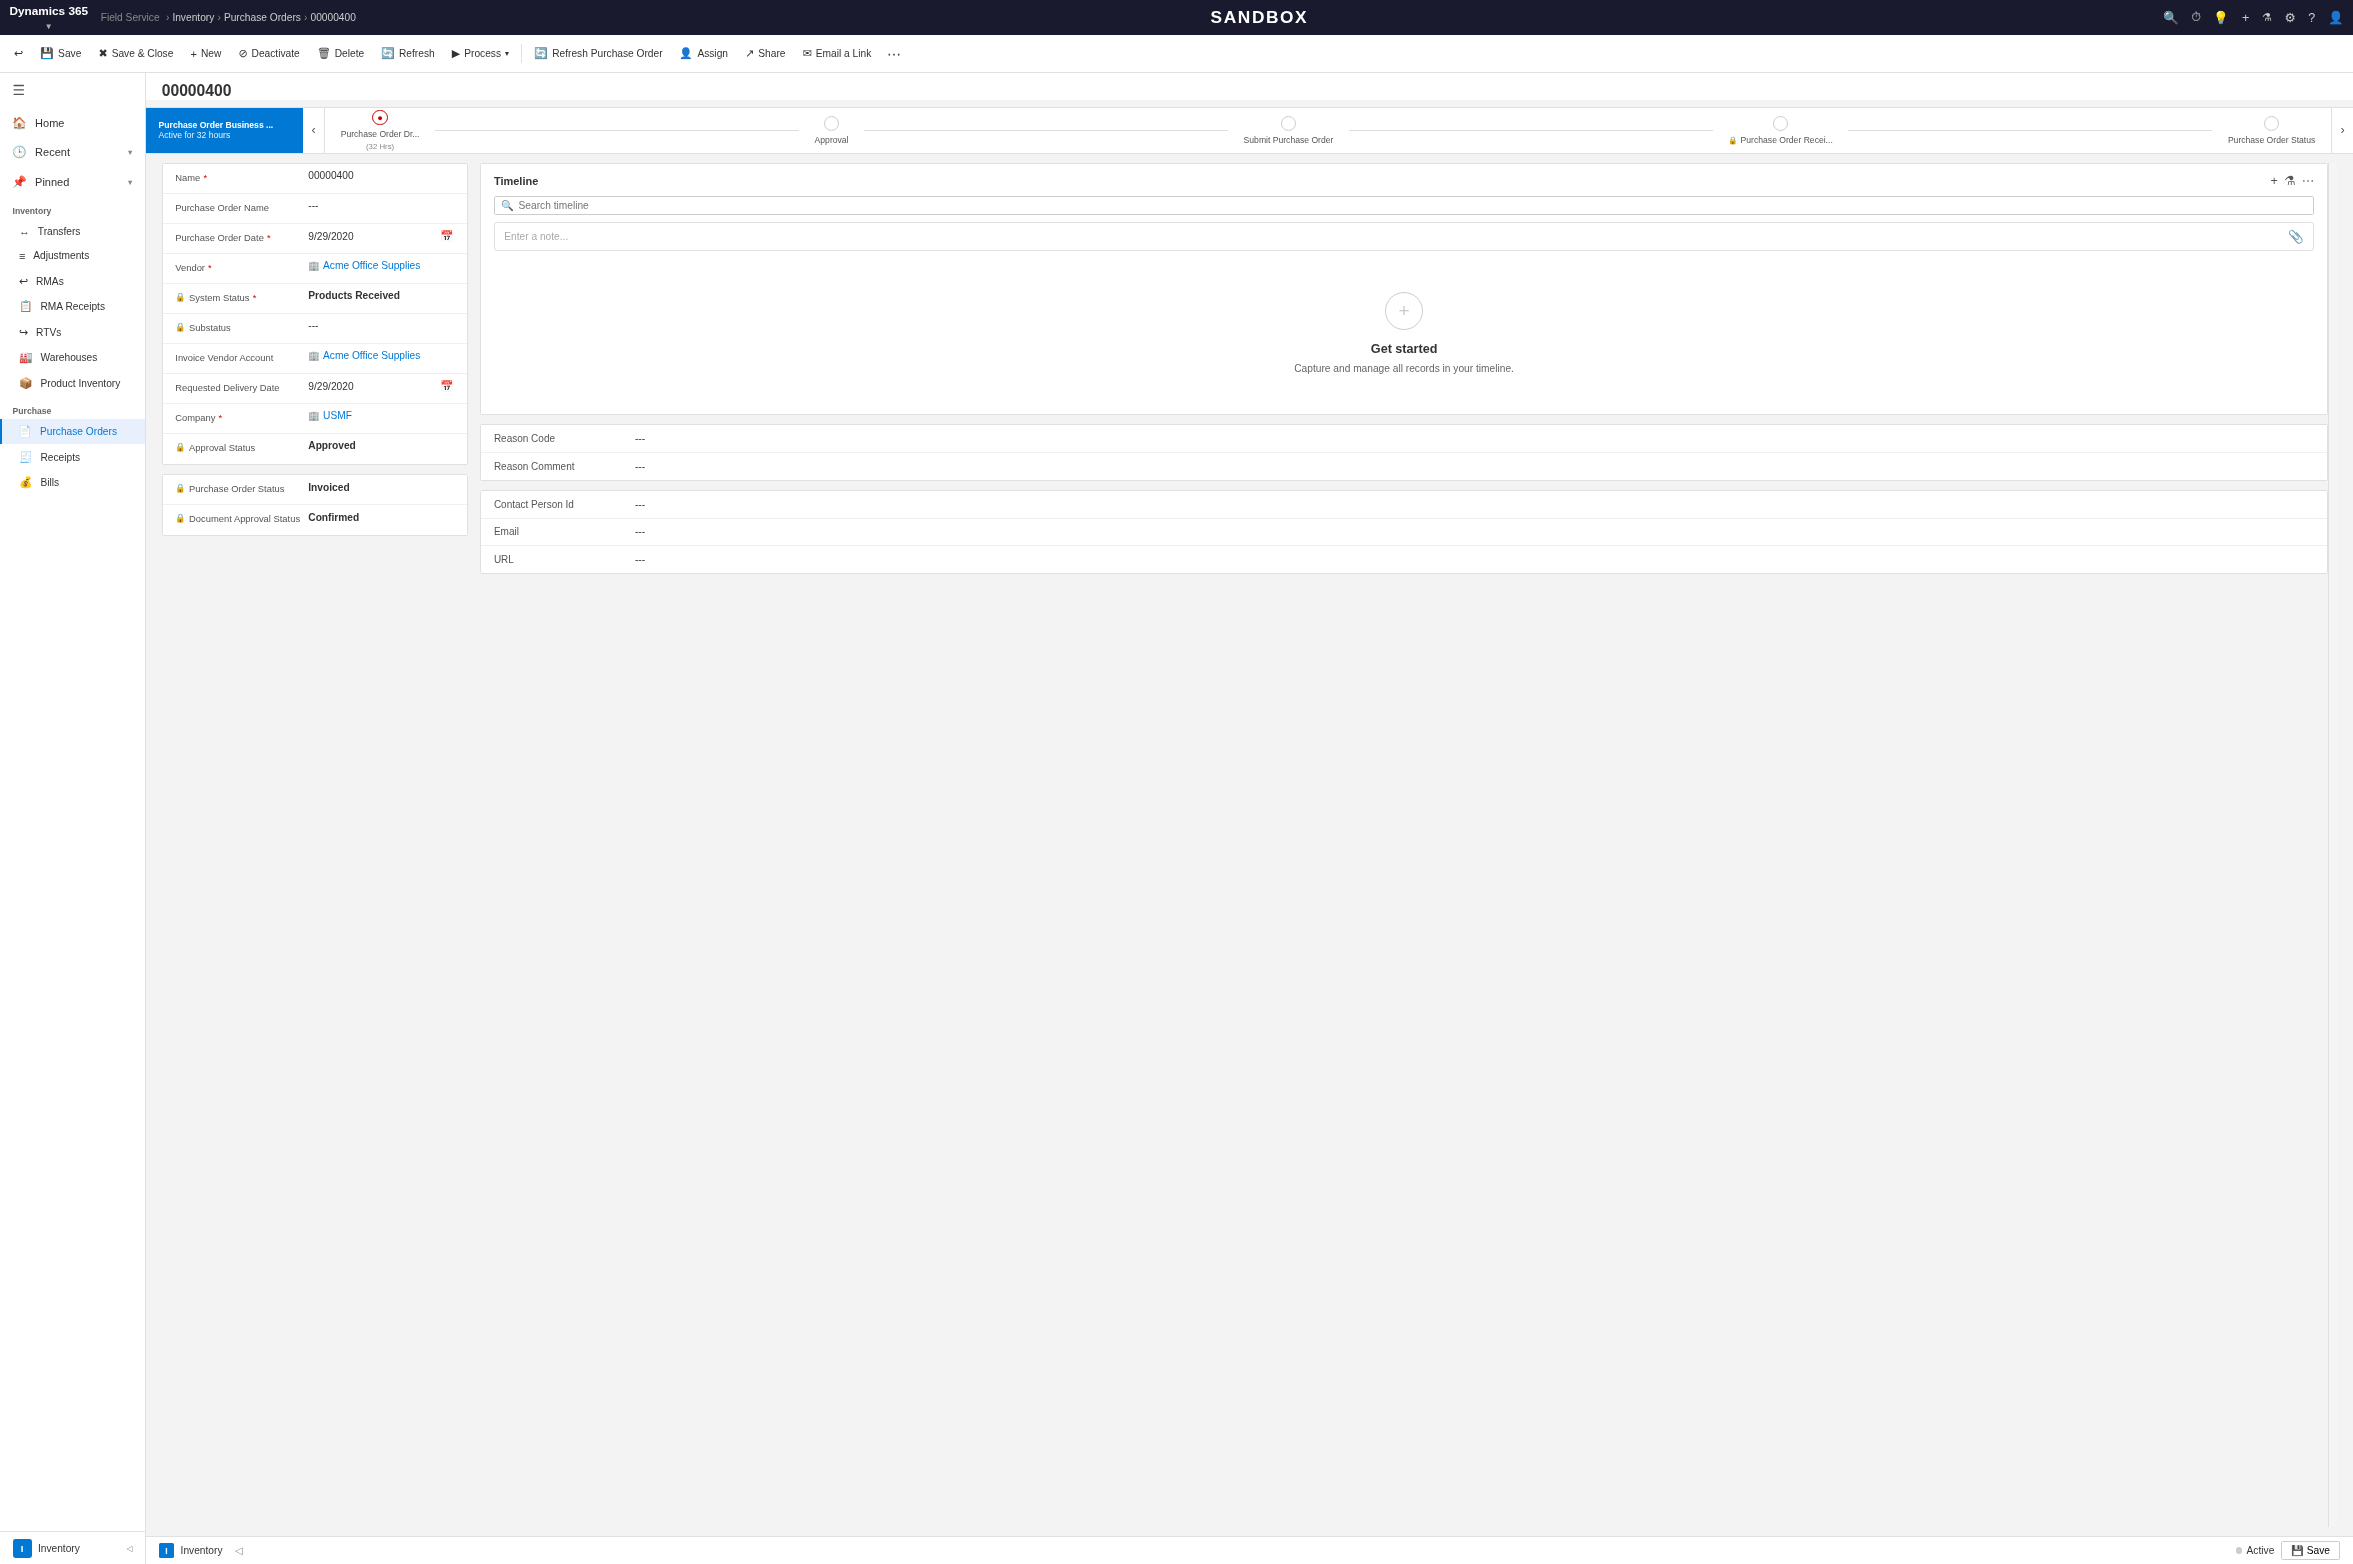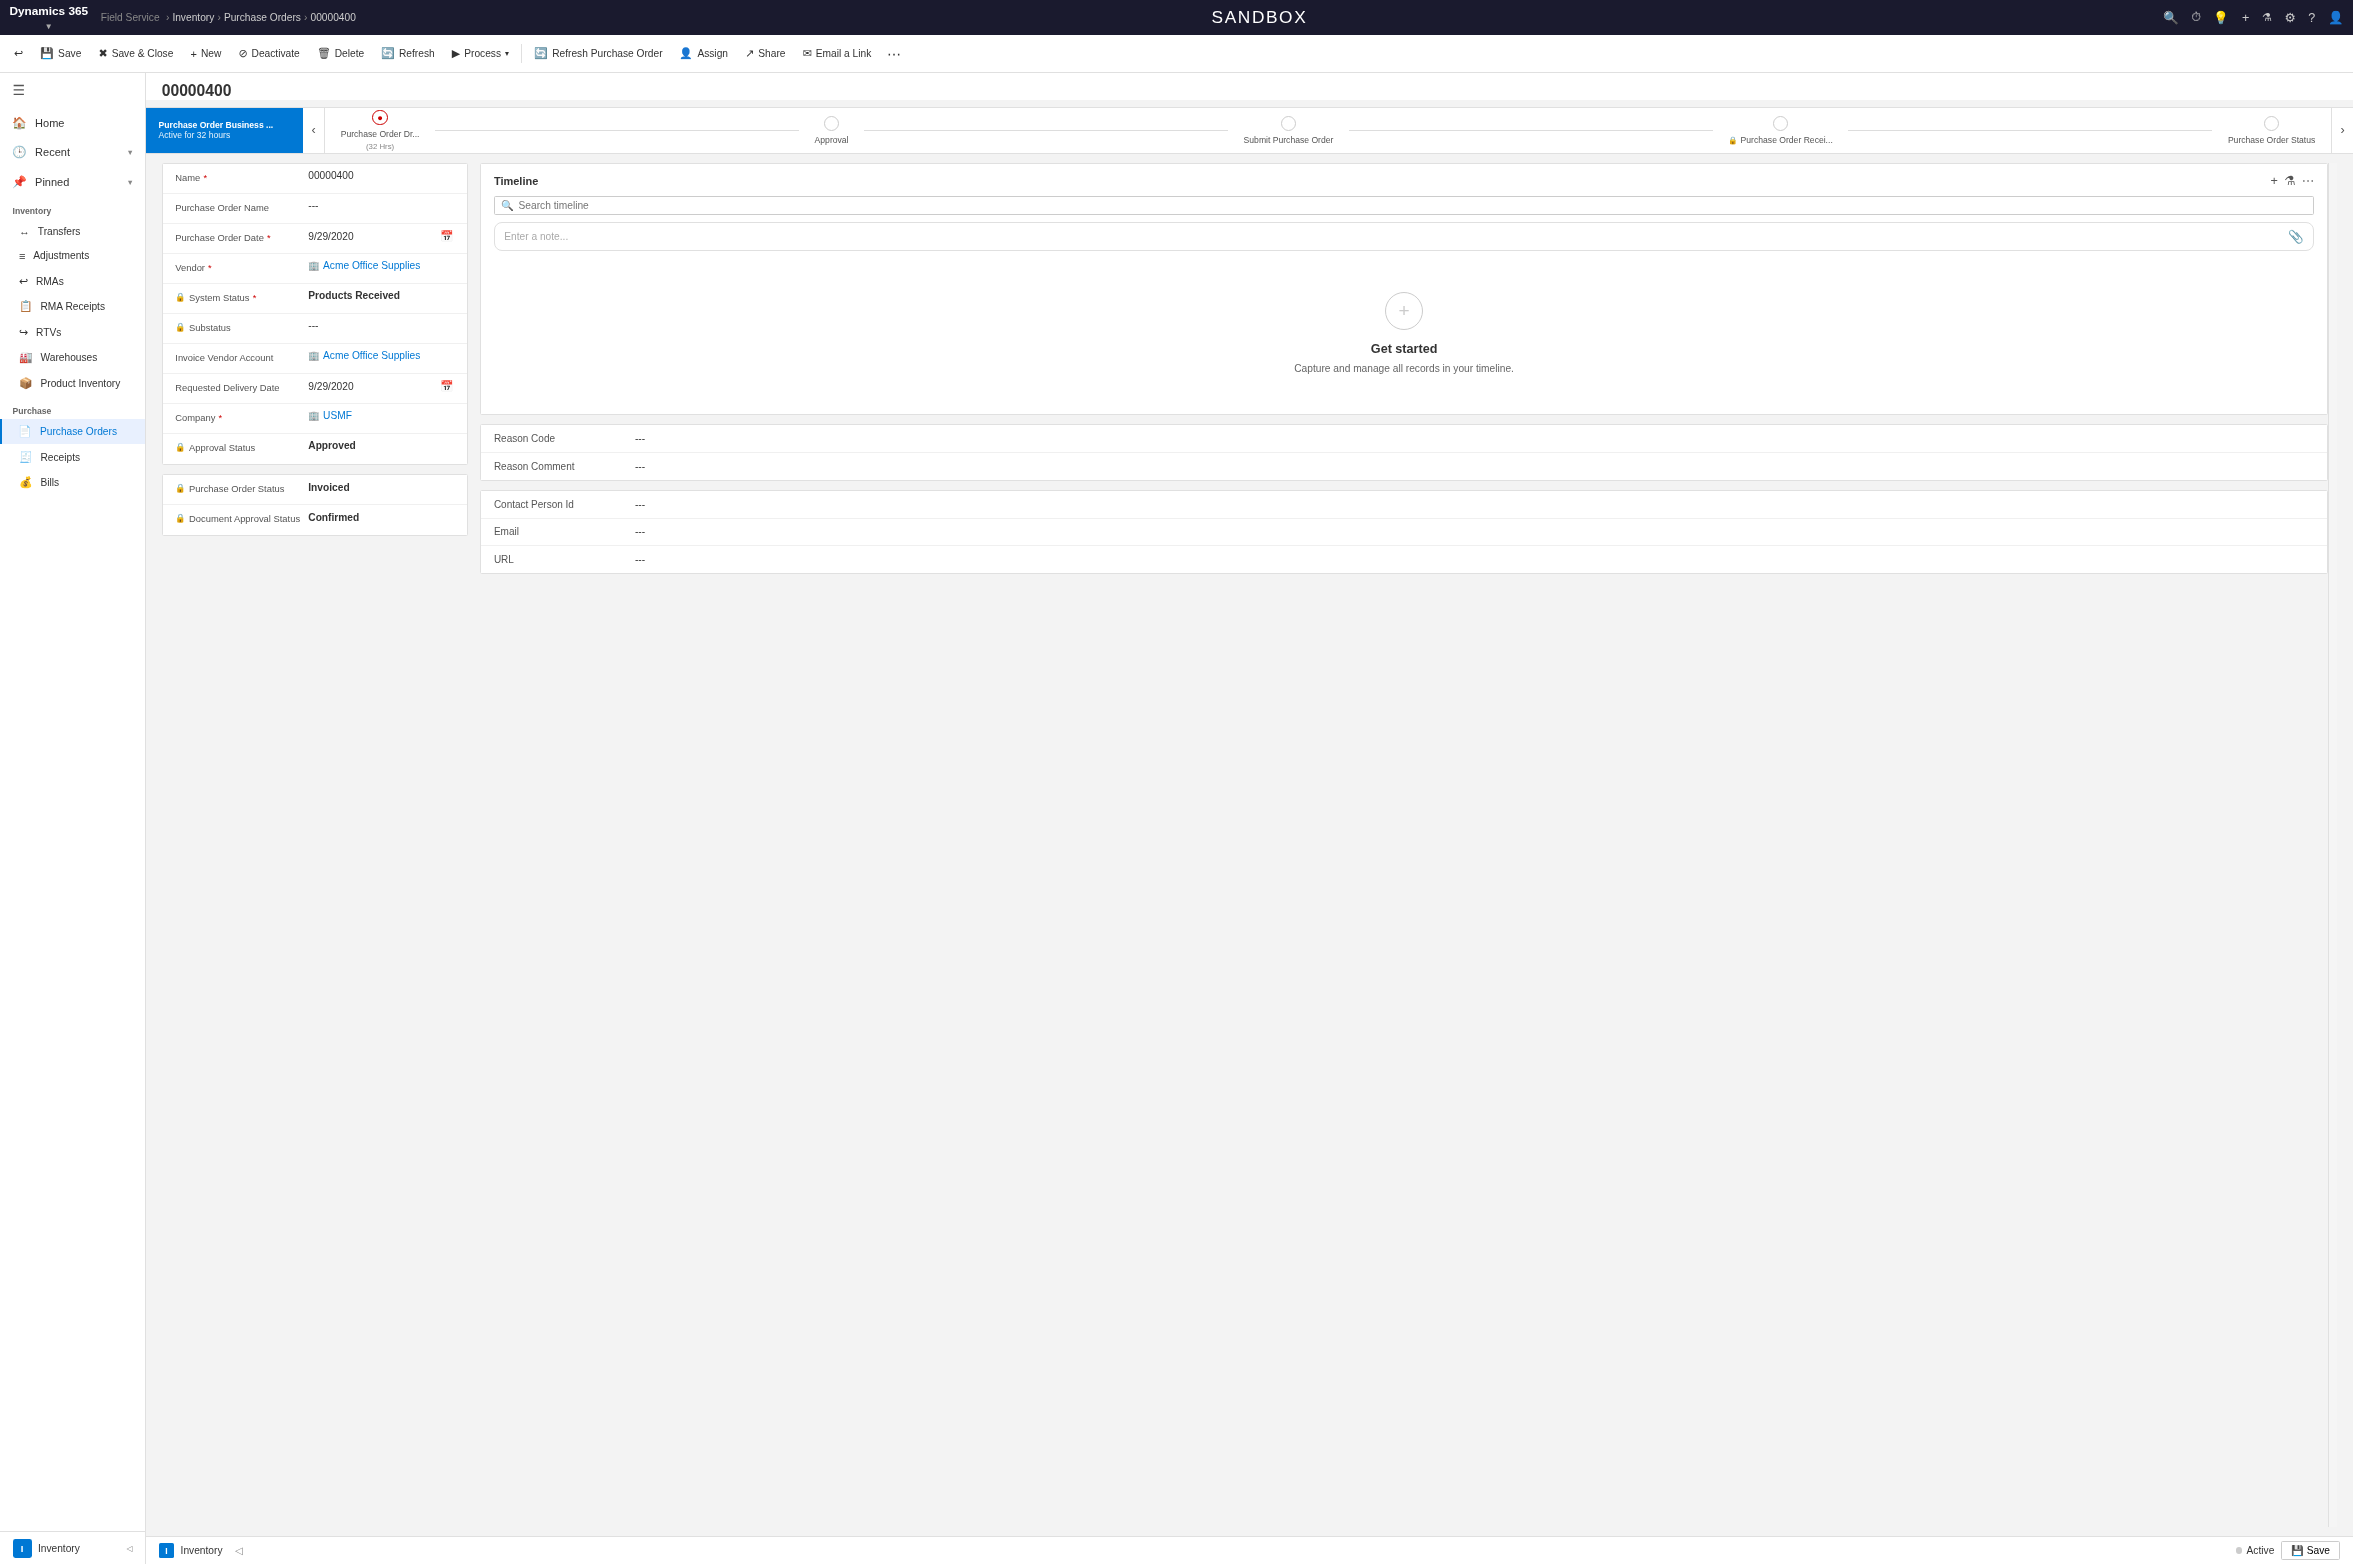--- a/index.html
+++ b/index.html
@@ -23,21 +23,21 @@
       flex-direction: column;
     }
     .top-nav-brand .chevron { font-size: 8.6px; color: #aaa; }
     .top-nav-breadcrumb {
       display: flex; align-items: center; gap: 3.1px;
       font-size: 10.2px; color: #ccc;
     }
     .top-nav-breadcrumb a { color: #ccc; text-decoration: none; }
     .top-nav-title-center {
       flex: 1; text-align: center;
-      font-size: 17.3px; font-weight: 400; letter-spacing: 1.6px; color: #fff;
+      font-size: 17.3px; font-weight: 700; letter-spacing: 1.6px; color: #fff;
     }
     .top-nav-actions {
       display: flex; align-items: center; gap: 12.6px;
     }
     .top-nav-actions span { cursor: pointer; font-size: 12.6px; color: #ccc; }
 
     
     .command-bar {
       background: #fff;
       border-bottom: 0.8px solid #e0e0e0;
@@ -298,21 +298,21 @@
     .timeline-search {
       display: flex; align-items: center;
       border: 0.8px solid #ccc; border-radius: 1.6px;
       padding: 3.1px 6.3px; gap: 4.7px; margin-bottom: 6.3px;
     }
     .timeline-search input {
       border: none; outline: none; font-size: 10.2px;
       color: #555; flex: 1; background: transparent;
     }
     .timeline-note {
-      border: 0.8px solid #e0e0e0; border-radius: 8px;
+      border: 0.8px solid #e0e0e0; border-radius: 3px;
       padding: 6.3px 9.4px; font-size: 10.2px; color: #aaa;
       display: flex; align-items: center; justify-content: space-between;
       margin-bottom: 9.4px;
     }
     .timeline-empty {
       display: flex; flex-direction: column; align-items: center;
       padding: 31px 15.7px;
     }
     .timeline-add-circle {
       width: 38px; height: 38px; border-radius: 50%;

